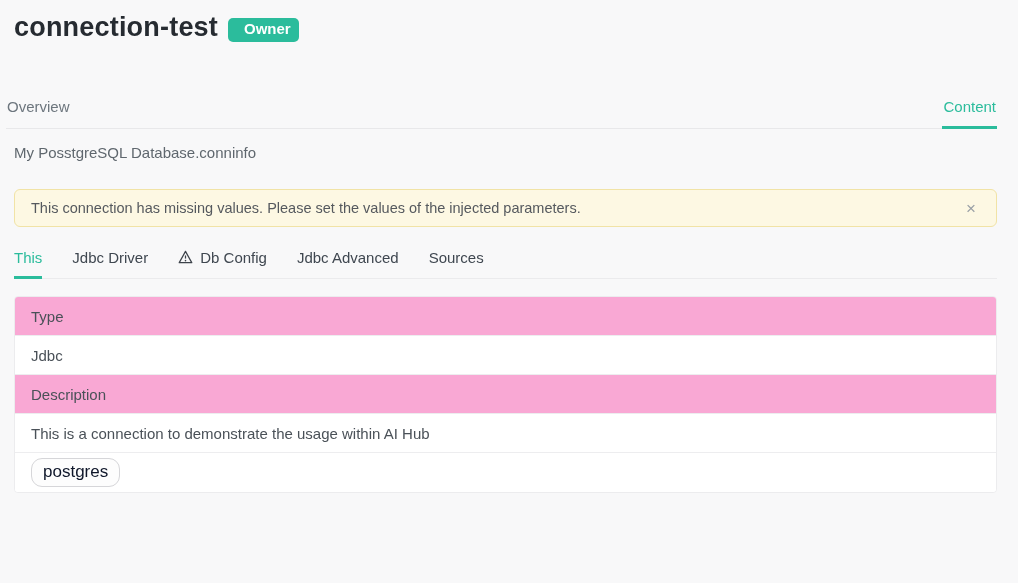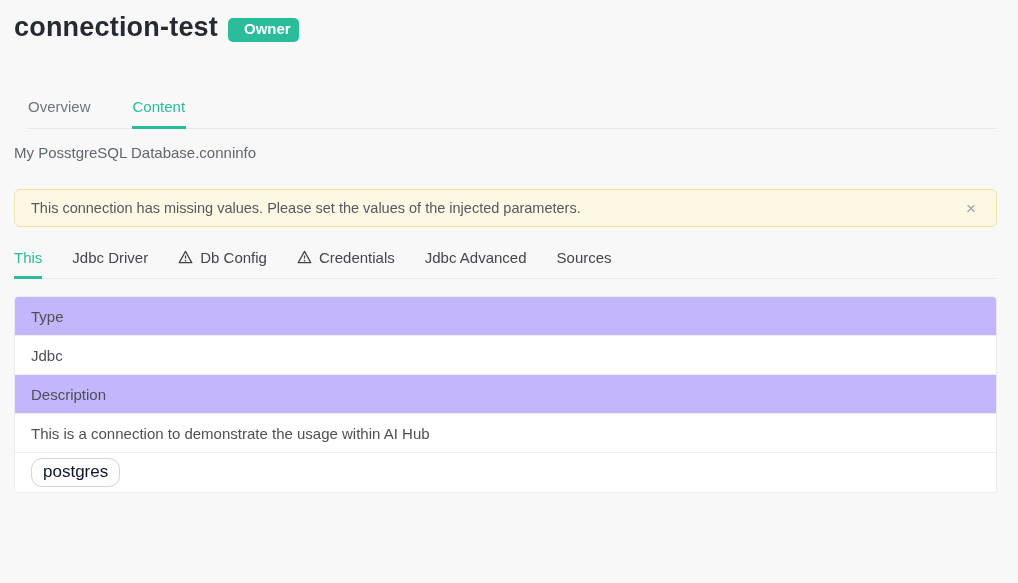--- a/index.html
+++ b/index.html
@@ -27,23 +27,23 @@
     font-weight: 700;
     padding: 2px 8px 4px 16px;
     border-radius: 5px;
     line-height: 18px;
     margin-top: 4px;
   }
 
   
   .main-tabs {
     display: flex;
-    gap: 40px;
-    margin: 46px 21px 0 27px;
+    margin: 46px 21px 0 6px;
     border-bottom: 1px solid #e8e8ea;
+    justify-content: space-between;
   }
   .main-tab {
     font-size: 15px;
     color: #6d767e;
     padding: 9px 1px 13px 1px;
     cursor: pointer;
     position: relative;
   }
   .main-tab.active { color: #2bbc9c; }
   .main-tab.active::after {
@@ -122,21 +122,21 @@
   .info-row {
     height: 39px;
     display: flex;
     align-items: center;
     padding: 0 16px;
     font-size: 15px;
     color: #4a5158;
     border-bottom: 1px solid #ededef;
   }
   .info-row:last-child { border-bottom: none; }
-  .info-row.label { background: #c4b5fd; text-align: center; }
+  .info-row.label { background: #f9a8d4; text-align: center; }
   .info-row.value { background: #ffffff; }
   .tag-chip {
     display: inline-block;
     border: 1px solid #d6d6d9;
     border-radius: 11px;
     background: #fdfdfd;
     padding: 3px 11px 4px 11px;
     font-size: 17px;
     color: #0f172a;
   }
@@ -174,30 +174,20 @@
       <span class="warn-icon">
         <svg width="15" height="14" viewBox="0 0 24 22">
           <path d="M12 2 L22 20 H2 Z" fill="none" stroke="#3d434b" stroke-width="2" stroke-linejoin="round"></path>
           <line x1="12" y1="8.5" x2="12" y2="13.5" stroke="#3d434b" stroke-width="2"></line>
           <circle cx="12" cy="16.8" r="1.3" fill="#3d434b"></circle>
         </svg>
       </span>
       <span>Db Config</span>
     </div>
     <div class="sub-tab">
-      <span class="warn-icon">
-        <svg width="15" height="14" viewBox="0 0 24 22">
-          <path d="M12 2 L22 20 H2 Z" fill="none" stroke="#3d434b" stroke-width="2" stroke-linejoin="round"></path>
-          <line x1="12" y1="8.5" x2="12" y2="13.5" stroke="#3d434b" stroke-width="2"></line>
-          <circle cx="12" cy="16.8" r="1.3" fill="#3d434b"></circle>
-        </svg>
-      </span>
-      <span>Credentials</span>
-    </div>
-    <div class="sub-tab">
       <span>Jdbc Advanced</span>
     </div>
     <div class="sub-tab">
       <span>Sources</span>
     </div>
   </div>
 
   <div class="info-table">
     <div class="info-row label">Type</div>
     <div class="info-row value">Jdbc</div>

